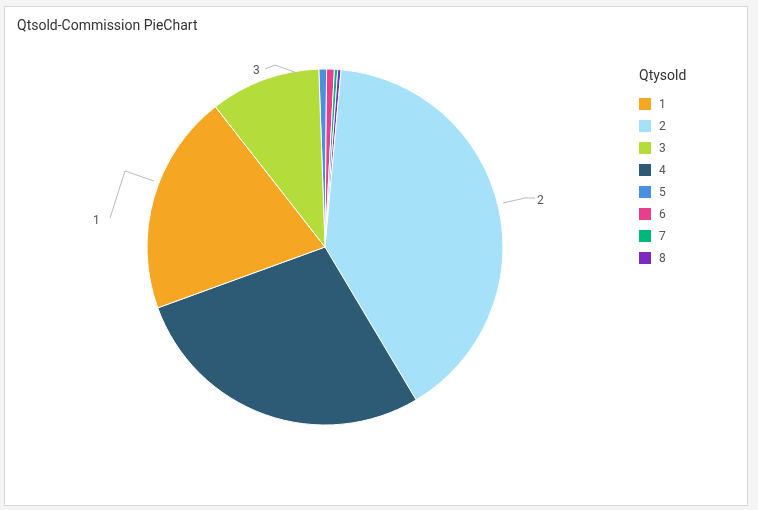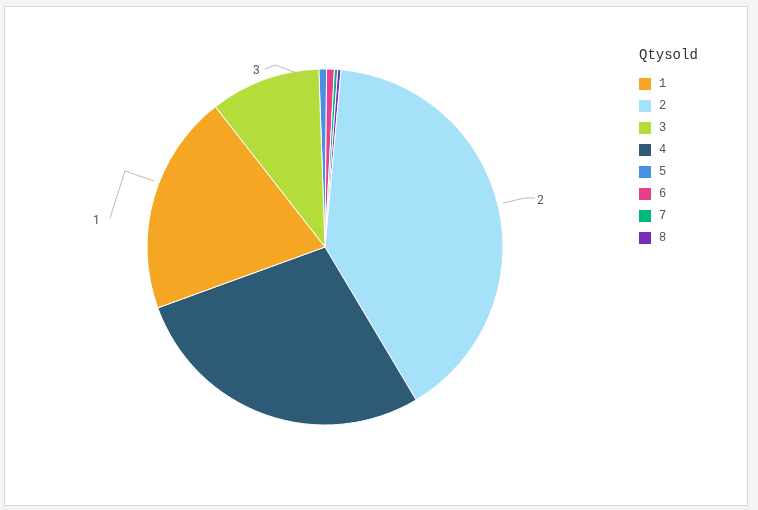--- a/index.html
+++ b/index.html
@@ -43,23 +43,22 @@
     color: #555;
     white-space: nowrap;
   }
   .leader {
     position: absolute;
     pointer-events: none;
   }
   .legend {
     position: absolute;
     right: 18px;
-    top: 40px;
+    top: 60px;
     width: 90px;
-    font-family: Liberation Mono, monospace;
   }
   .legend-title {
     font-size: 14px;
     color: #333;
     margin-bottom: 14px;
   }
   .legend-item {
     display: flex;
     align-items: center;
     gap: 8px;
@@ -82,20 +81,21 @@
     font-size: 13px;
     color: #444;
     line-height: 1.4;
   }
 </style>
 </head>
 <body>
 
 <div class="card">
 
+  <div class="chart-title">Qtsold-Commission PieChart</div>
 
   <div class="chart-area">
     <div class="pie-wrap">
       <svg id="pie-svg" viewBox="0 0 360 360" width="360" height="360">
           <path d="M 180 180 L 173.78788958695486 2.1084327906009435 A 178 178 0 0 1 181.61545457832423 2.0073307506588094 Z" fill="#4a90e2" stroke="#fff" stroke-width="1"></path>
           <path d="M 180 180 L 181.61545457832423 2.0073307506588094 A 178 178 0 0 1 189.4398950694901 2.2504897866747626 Z" fill="#e83e8c" stroke="#fff" stroke-width="1"></path>
           <path d="M 180 180 L 189.4398950694901 2.2504897866747626 A 178 178 0 0 1 192.78851902230477 2.4599938571135738 Z" fill="#00b87c" stroke="#fff" stroke-width="1"></path>
           <path d="M 180 180 L 192.78851902230477 2.4599938571135738 A 178 178 0 0 1 196.13259927520485 2.732577046357278 Z" fill="#7b2cbf" stroke="#fff" stroke-width="1"></path>
           <path d="M 180 180 L 196.13259927520485 2.732577046357278 A 178 178 0 0 1 271.1436299469617 332.89486165365827 Z" fill="#a6e1fa" stroke="#fff" stroke-width="1"></path>
           <path d="M 180 180 L 271.1436299469617 332.89486165365827 A 178 178 0 0 1 12.734713500108313 240.879585511969 Z" fill="#2d5a75" stroke="#fff" stroke-width="1"></path>

